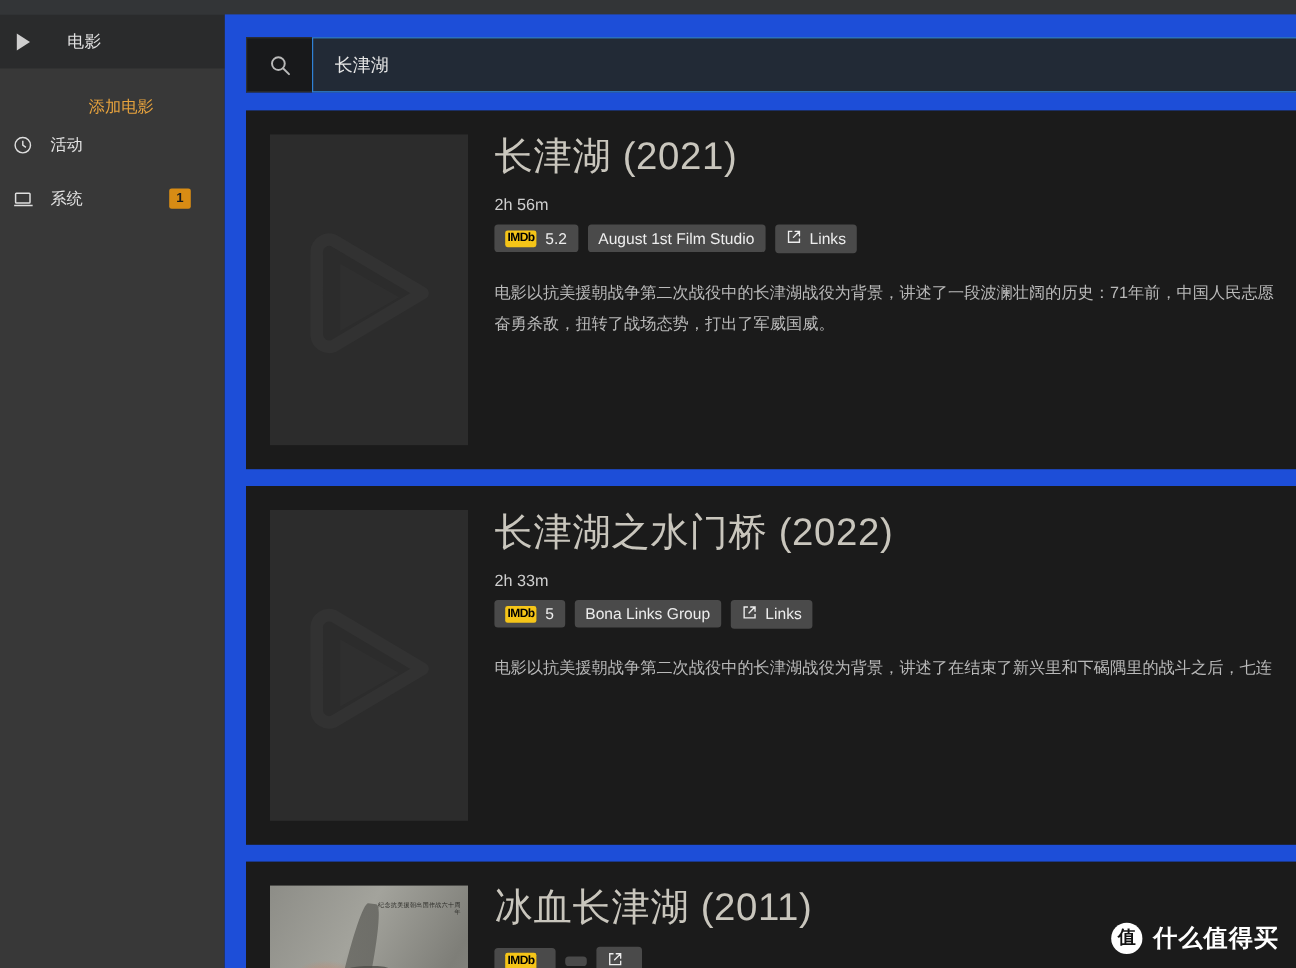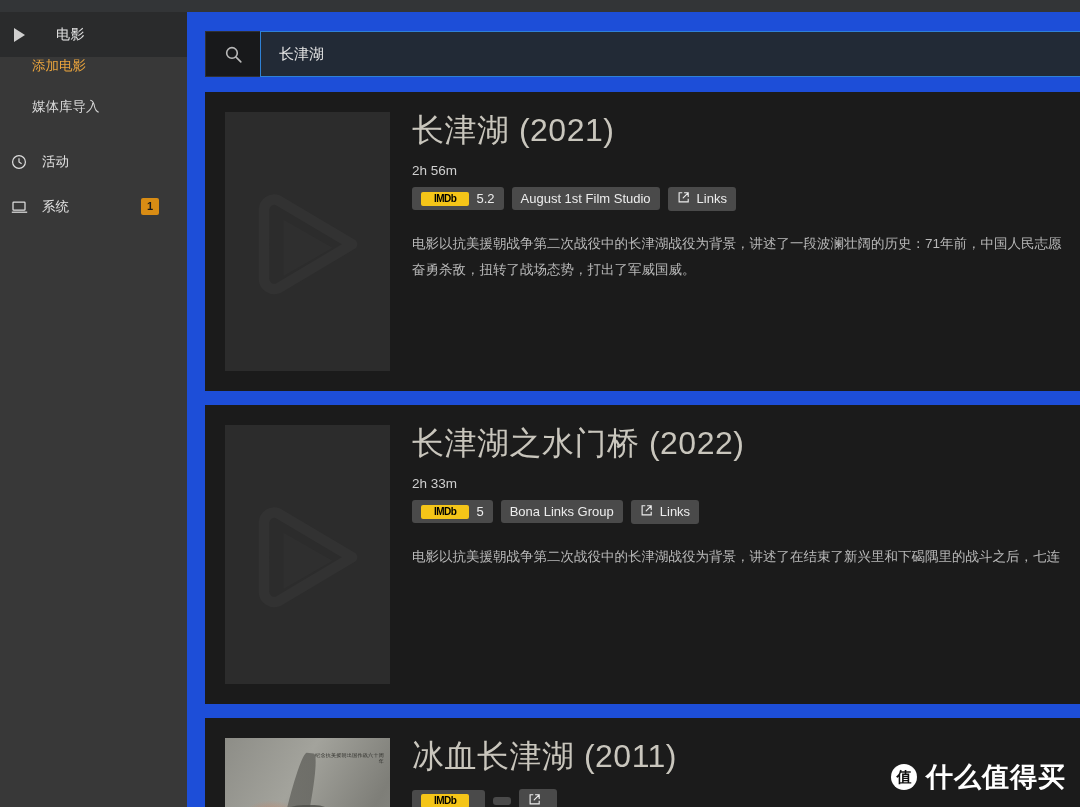--- a/index.html
+++ b/index.html
@@ -36,23 +36,24 @@
   }
   .tri {
     width: 0; height: 0;
     border-left: 11px solid #cfcfcf;
     border-top: 7px solid transparent;
     border-bottom: 7px solid transparent;
   }
   .nav-header .np-label { color: #e2e2e2; font-size: 14px; letter-spacing: .5px; }
 
   .sub-item {
-    height: 41px; display: flex; align-items: flex-start;
+    height: 41px; display: flex; align-items: flex-end;
     padding-left: 32px; color: #d8d8d8; font-size: 13.5px;
     cursor: pointer;
+    margin-left: 42px;
   }
   .sub-item.active { color: #e8a33d; }
 
   .nav-row {
     height: 45px; display: flex; align-items: center;
     padding-left: 6px; gap: 10px; color: #e2e2e2; font-size: 13.5px;
     cursor: pointer; position: relative;
   }
   .nav-row .ic {
     width: 26px; height: 20px; display: flex; align-items: center; justify-content: center;
@@ -153,21 +154,21 @@
   .chips { display: flex; gap: 8px; margin-top: 9px; align-items: center; }
   .chip {
     background: #4a4a4a; color: #ededed;
     font-size: 13px; padding: 4px 9px; border-radius: 3px;
     display: flex; align-items: center; gap: 7px;
     cursor: pointer; white-space: nowrap;
   }
   .imdb-logo {
     background: #f5c518; color: #000;
     font-size: 10px; font-weight: 900;
-    padding: 1px 13px; border-radius: 2px;
+    padding: 1px 2px; border-radius: 2px;
     letter-spacing: -0.5px; font-family: "Liberation Sans", sans-serif;
     line-height: 1.25;
   }
   .overview {
     color: #b9b9b9; font-size: 13.5px; line-height: 1.95;
     margin-top: 20px; width: 740px;
     white-space: nowrap; overflow: visible;
   }
   .overview .ln { display:block; }
 
@@ -176,21 +177,21 @@
     position: absolute; right: 14px; bottom: 12px;
     display: flex; align-items: center; gap: 9px;
     z-index: 40; pointer-events: none;
   }
   .wm-logo {
     width: 26px; height: 26px; border-radius: 50%;
     background: #fff; color: #111;
     display: flex; align-items: center; justify-content: center;
     font-size: 15px; font-weight: bold;
   }
-  .wm-text { color: #fff; font-size: 27px; font-weight: bold; letter-spacing: 1px; }
+  .wm-text { color: #fff; font-size: 20px; font-weight: bold; letter-spacing: 1px; }
 
   .top-dark-band {
     position:absolute; left:0; top:0; width:1080px; height:12px;
     background:#333537; z-index: 6;
   }
 </style>
 </head>
 <body>
 
 <div id="app">
@@ -202,23 +203,20 @@
 
     <div class="nav-header">
       <span class="np-icon">
         <span class="tri"></span>
       </span>
       <span class="np-label">电影</span>
     </div>
 
     <div class="sub-item active">
       <span>添加电影</span>
-    </div>
-    <div class="sub-item">
-      <span>媒体库导入</span>
     </div>
 
 
     <div class="nav-row">
       <span class="ic">
         <svg width="16" height="16" viewBox="0 0 16 16" fill="none" stroke="currentColor" stroke-width="1.2">
           <circle cx="8" cy="8" r="6.4"></circle>
           <path d="M8 4.3V8l2.6 1.8"></path>
         </svg>
       </span>

